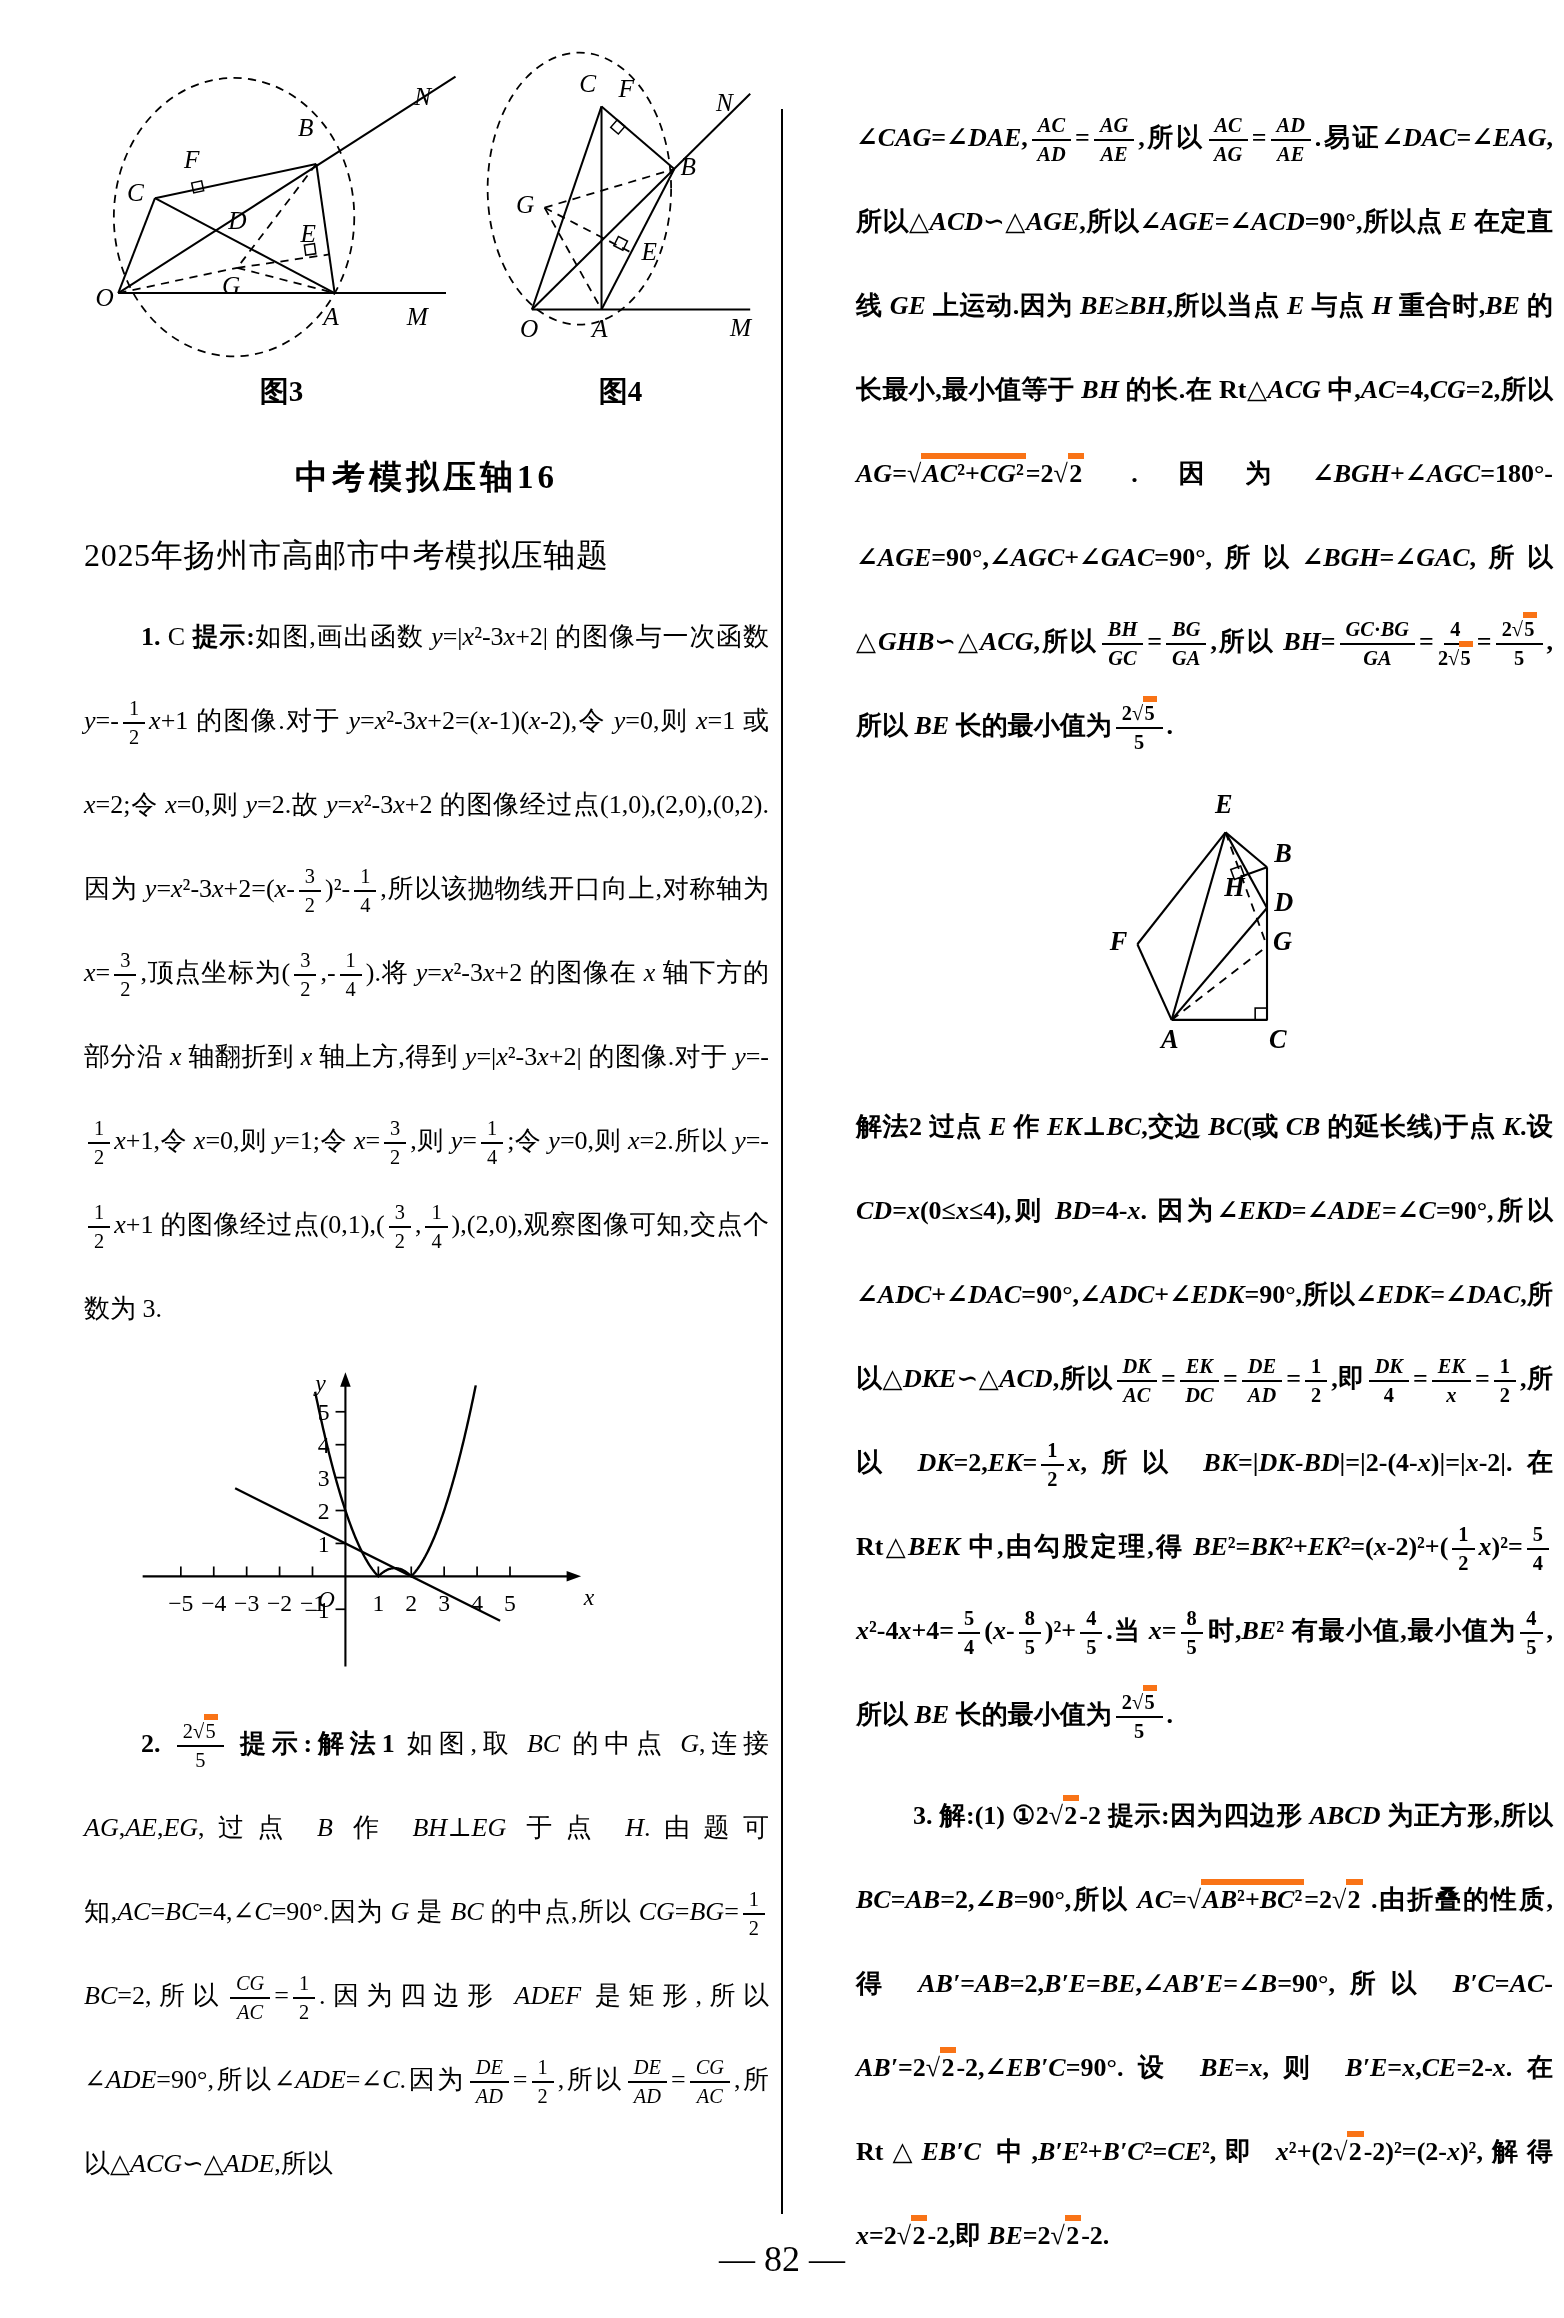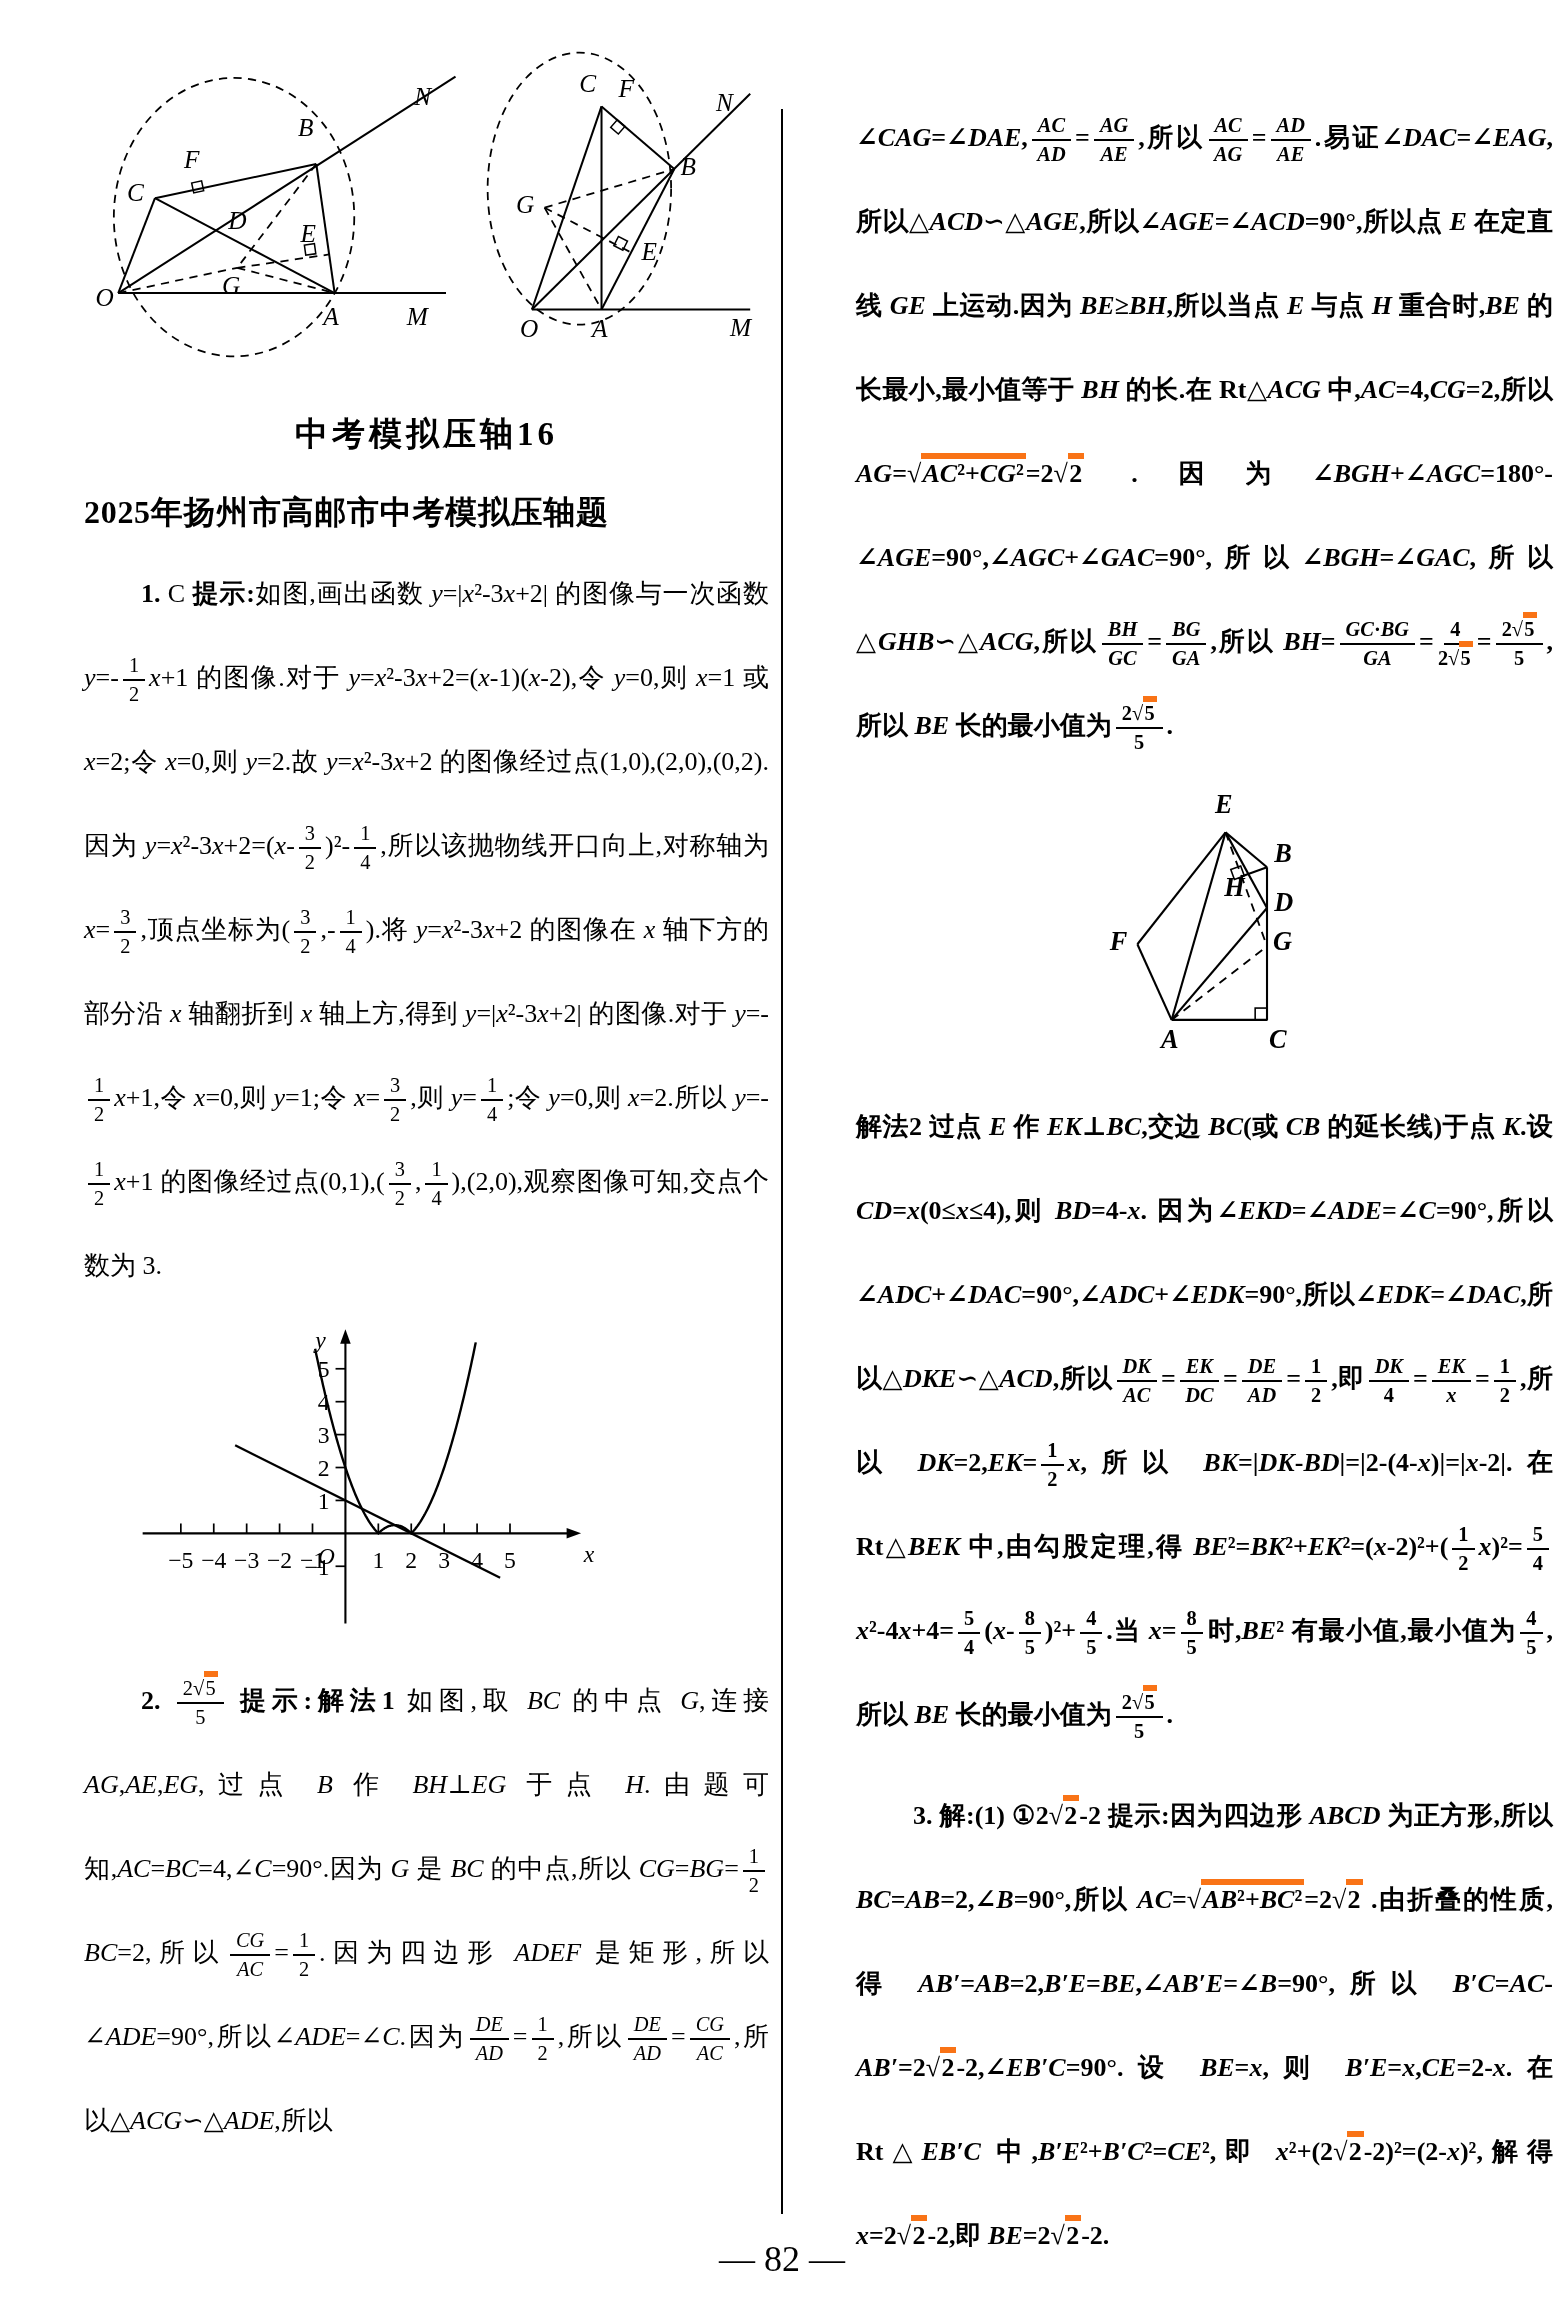--- a/index.html
+++ b/index.html
@@ -10,21 +10,21 @@
   .divider{position:absolute;left:781px;top:109px;width:2px;height:2105px;background:#000;}
   .col{position:absolute;top:0;}
   .left-col{left:84px;width:685px;}
   .right-col{left:856px;width:697px;font-weight:bold;}
   .figures-row{display:flex;align-items:flex-end;margin-top:40px;}
   .figcapt-row{display:flex;margin-top:2.6px;}
   .figcapt{font-size:29px;font-weight:bold;text-align:center;}
   .cap3{width:395px;}
   .cap4{width:283px;}
   .page-title{margin:43px 0 0 0;text-align:center;font-size:33px;font-weight:bold;letter-spacing:4px;}
-  .page-subtitle{margin:34px 0 0 0;font-size:32px;font-weight:bold;letter-spacing:0.7px;}
+  .page-subtitle{margin:34px 0 0 0;font-size:32px;font-weight:normal;letter-spacing:0.7px;}
   .para{font-size:26px;line-height:84px;text-align:justify;margin:17px 0 0 0;}
   .indent{text-indent:57px;}
   .para i{font-style:italic;}
   .rm{font-style:normal;}
   .frac{display:inline-flex;flex-direction:column;align-items:center;vertical-align:middle;
         margin:0 4px;line-height:1.12;font-size:20.4px;text-indent:0;}
   .fn{padding:0 6px 2px 6px;border-bottom:2px solid #000;}
   .fd{padding-top:2px;}
   .sq{white-space:nowrap;}
   .rad{border-top:6px solid #f97316;padding:0 2px 0 1.3px;}
@@ -97,20 +97,24 @@
           <text x="388" y="468" class="figlabel">M</text>
           <text x="366" y="112" class="figlabel">N</text>
           <text x="310" y="214" class="figlabel">B</text>
           <text x="150" y="82" class="figlabel">C</text>
           <text x="212" y="90" class="figlabel">F</text>
           <text x="50" y="274" class="figlabel">G</text>
           <text x="248" y="348" class="figlabel">E</text>
         </svg>
     </div>
 
+    <div class="figcapt-row">
+      <div class="figcapt cap3">图3</div>
+      <div class="figcapt cap4">图4</div>
+    </div>
 
     <h1 class="page-title">中考模拟压轴16</h1>
 
     <h2 class="page-subtitle">2025年扬州市高邮市中考模拟压轴题</h2>
 
     <p class="para indent"><b>1.</b> <span class="rm">C</span>  <b>提示:</b>如图,画出函数 <i>y</i>=|<i>x</i>²-3<i>x</i>+2| 的图像与一次函数 <i>y</i>=-<span class="frac">
           <span class="fn">1</span>
           <span class="fd">2</span>
         </span><i>x</i>+1 的图像.对于 <i>y</i>=<i>x</i>²-3<i>x</i>+2=(<i>x</i>-1)(<i>x</i>-2),令 <i>y</i>=0,则 <i>x</i>=1 或 <i>x</i>=2;令 <i>x</i>=0,则 <i>y</i>=2.故 <i>y</i>=<i>x</i>²-3<i>x</i>+2 的图像经过点(1,0),(2,0),(0,2).因为 <i>y</i>=<i>x</i>²-3<i>x</i>+2=(<i>x</i>-<span class="frac">
           <span class="fn">3</span>

